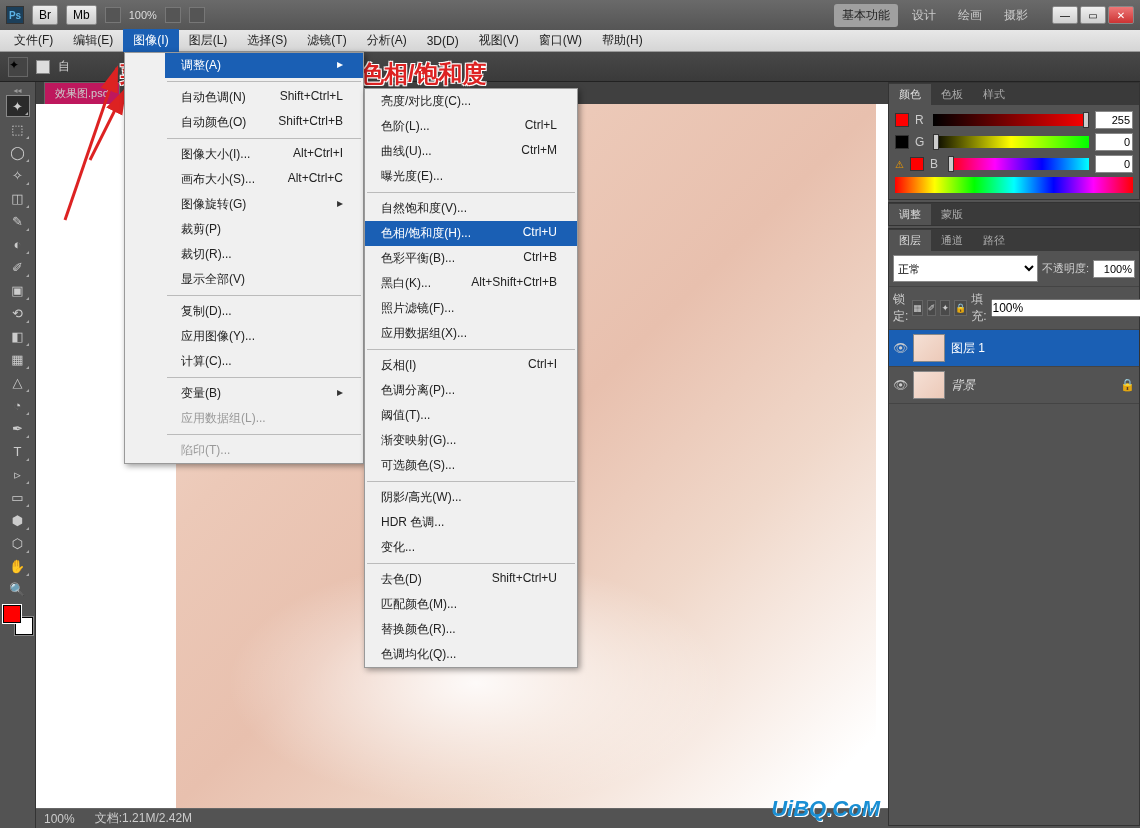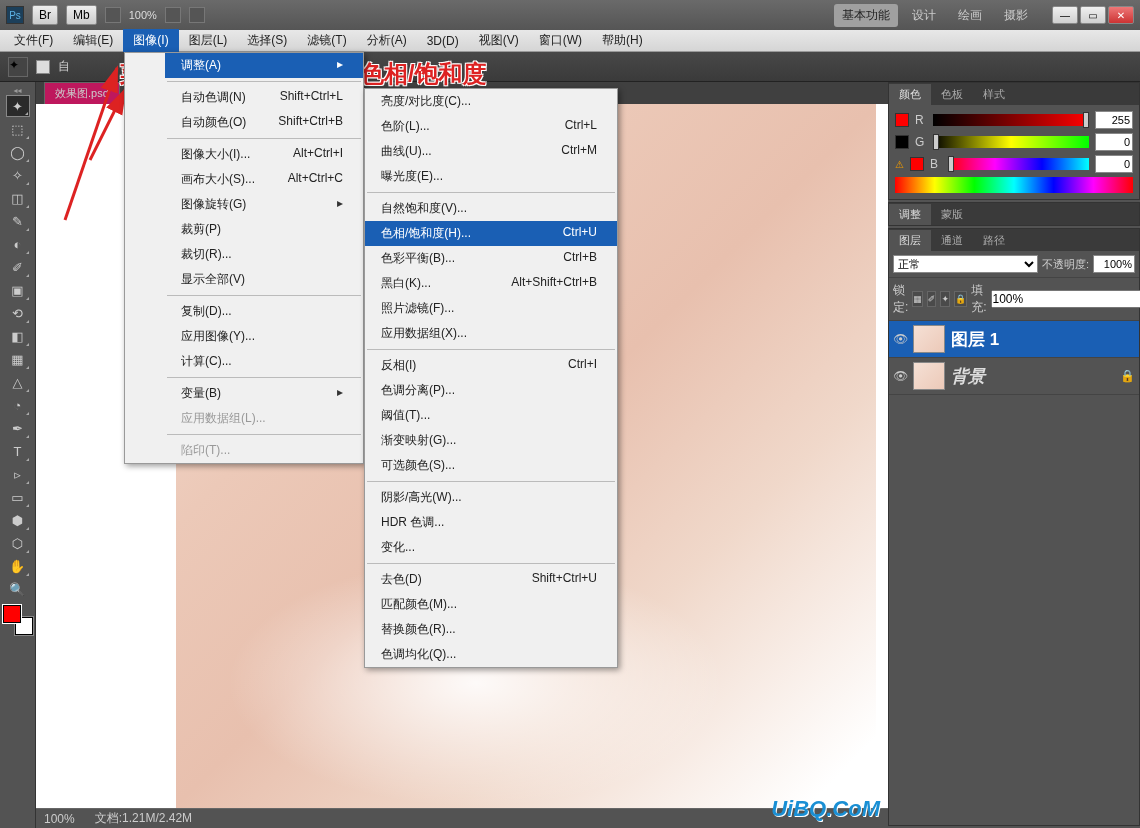--- a/index.html
+++ b/index.html
@@ -1,18 +1,18 @@
 <!DOCTYPE html>
 <html><head>
 <meta charset="utf-8">
 <style>
 *{margin:0;padding:0;box-sizing:border-box;font-family:"Microsoft YaHei",SimSun,sans-serif;font-size:12px;}
 body{background:#404040;width:1140px;height:828px;overflow:hidden;position:relative;}
 .titlebar{height:30px;background:linear-gradient(#6a6a6a,#555);display:flex;align-items:center;padding:0 6px;gap:8px;}
-.titlebar .icon{width:18px;height:18px;background:#1c3f5a;border:1px solid #333;display:flex;align-items:center;justify-content:center;color:#5cb3e6;font-weight:normal;font-size:10px;}
+.titlebar .icon{width:18px;height:18px;background:#1c3f5a;border:1px solid #333;display:flex;align-items:center;justify-content:center;color:#5cb3e6;font-weight:bold;font-size:10px;}
 .titlebar .btn{background:linear-gradient(#eee,#ccc);border:1px solid #888;padding:2px 6px;font-size:12px;border-radius:2px;}
 .titlebar .dd{width:16px;height:16px;background:#555;border:1px solid #777;}
 .titlebar .zoom{color:#ddd;font-size:11px;}
 .titlebar .wspace{margin-left:auto;display:flex;gap:6px;align-items:center;text-align:right;}
 .titlebar .ws{color:#ccc;padding:3px 8px;}
 .titlebar .ws.active{background:#a0a0a0;color:#222;border-radius:3px;}
 .winbtns{display:flex;gap:2px;margin-left:10px;}
 .winbtn{width:26px;height:18px;background:linear-gradient(#f0f0f0,#d0d0d0);border:1px solid #888;border-radius:2px;display:flex;align-items:center;justify-content:center;font-size:10px;}
 .winbtn.close{background:linear-gradient(#e77,#c33);color:#fff;}
 .menubar{height:22px;background:linear-gradient(#e8e8e8,#d5d5d5);display:flex;align-items:center;padding:0 4px;border-bottom:1px solid #999;}
@@ -48,41 +48,41 @@
 .colorrow .swatch{width:14px;height:14px;border:1px solid #333;}
 .colorrow .lbl{color:#ccc;width:12px;}
 .slider{flex:1;height:12px;position:relative;}
 .slider.r{background:linear-gradient(to right,#000,#f00);}
 .slider.g{background:linear-gradient(to right,#000,#ff0,#0f0);}
 .slider.b{background:linear-gradient(to right,#f00,#f0f,#00f,#0ff);}
 .slider .thumb{position:absolute;top:-2px;width:6px;height:16px;background:#ccc;border:1px solid #333;}
 .colorrow input{width:38px;height:18px;background:#fff;border:1px solid #888;text-align:right;padding:0 2px;font-size:11px;}
 .spectrum{height:16px;background:linear-gradient(to right,#f00,#ff0,#0f0,#0ff,#00f,#f0f,#f00);margin-top:4px;}
 .layeropts{display:flex;align-items:center;gap:4px;padding:4px;border-bottom:1px solid #444;}
-.layeropts select{flex:1;background:#fff;border:1px solid #888;font-size:11px;height:18px;}
+.layeropts select{flex:1;background:#fff;border:1px solid #888;font-size:11px;height:27px;}
 .layeropts .lbl{color:#ccc;font-size:11px;}
 .layeropts input{width:42px;height:18px;background:#fff;border:1px solid #888;text-align:right;font-size:11px;padding:0 2px;}
 .lockrow{display:flex;align-items:center;gap:4px;padding:4px;border-bottom:1px solid #444;color:#ccc;font-size:11px;}
 .lockrow .licon{width:16px;height:16px;border:1px solid #666;background:#4a4a4a;font-size:9px;display:flex;align-items:center;justify-content:center;}
 .layer{display:flex;align-items:center;padding:4px;gap:6px;border-bottom:1px solid #444;}
 .layer.sel{background:#1a5fb4;color:#fff;}
 .layer .eye{width:14px;height:14px;color:#ccc;}
 .layer .thumb{width:32px;height:28px;background:linear-gradient(135deg,#f5e0d5,#ecc9b8);border:1px solid #888;}
-.layer .name{color:#ddd;font-size:17px;font-weight:bold;}
+.layer .name{color:#ddd;font-size:12px;}
 .layer.sel .name{color:#fff;}
 .layer .lock{margin-left:auto;color:#ccc;}
 .dropdown{position:absolute;background:#f0f0f0;border:1px solid #999;box-shadow:2px 2px 6px rgba(0,0,0,0.4);z-index:100;}
 .dd1{top:52px;left:124px;width:240px;padding-left:40px;}
 .dditem{padding:4px 20px 4px 16px;display:flex;justify-content:space-between;color:#222;}
 .dditem.hl{background:#1a5fb4;color:#fff;}
 .dditem.disabled{color:#999;}
 .dditem .arrow{color:#333;}
 .dditem.hl .arrow{color:#fff;}
 .ddsep{height:1px;background:#bbb;margin:3px 2px;}
-.dd2{top:88px;left:364px;width:254px;}
+.dd2{top:88px;left:364px;width:214px;}
 .arrow-annot{position:absolute;z-index:60;pointer-events:none;}
 .arrow-annot svg{overflow:visible;}
 .watermark{position:absolute;bottom:6px;right:260px;color:#1a8fd4;font-size:22px;font-weight:bold;font-style:italic;text-shadow:1px 1px 0 #fff;z-index:40;}
 </style>
 </head>
 <body>
 
 <div class="titlebar">
   <div class="icon">Ps</div>
   <div class="btn">Br</div>

